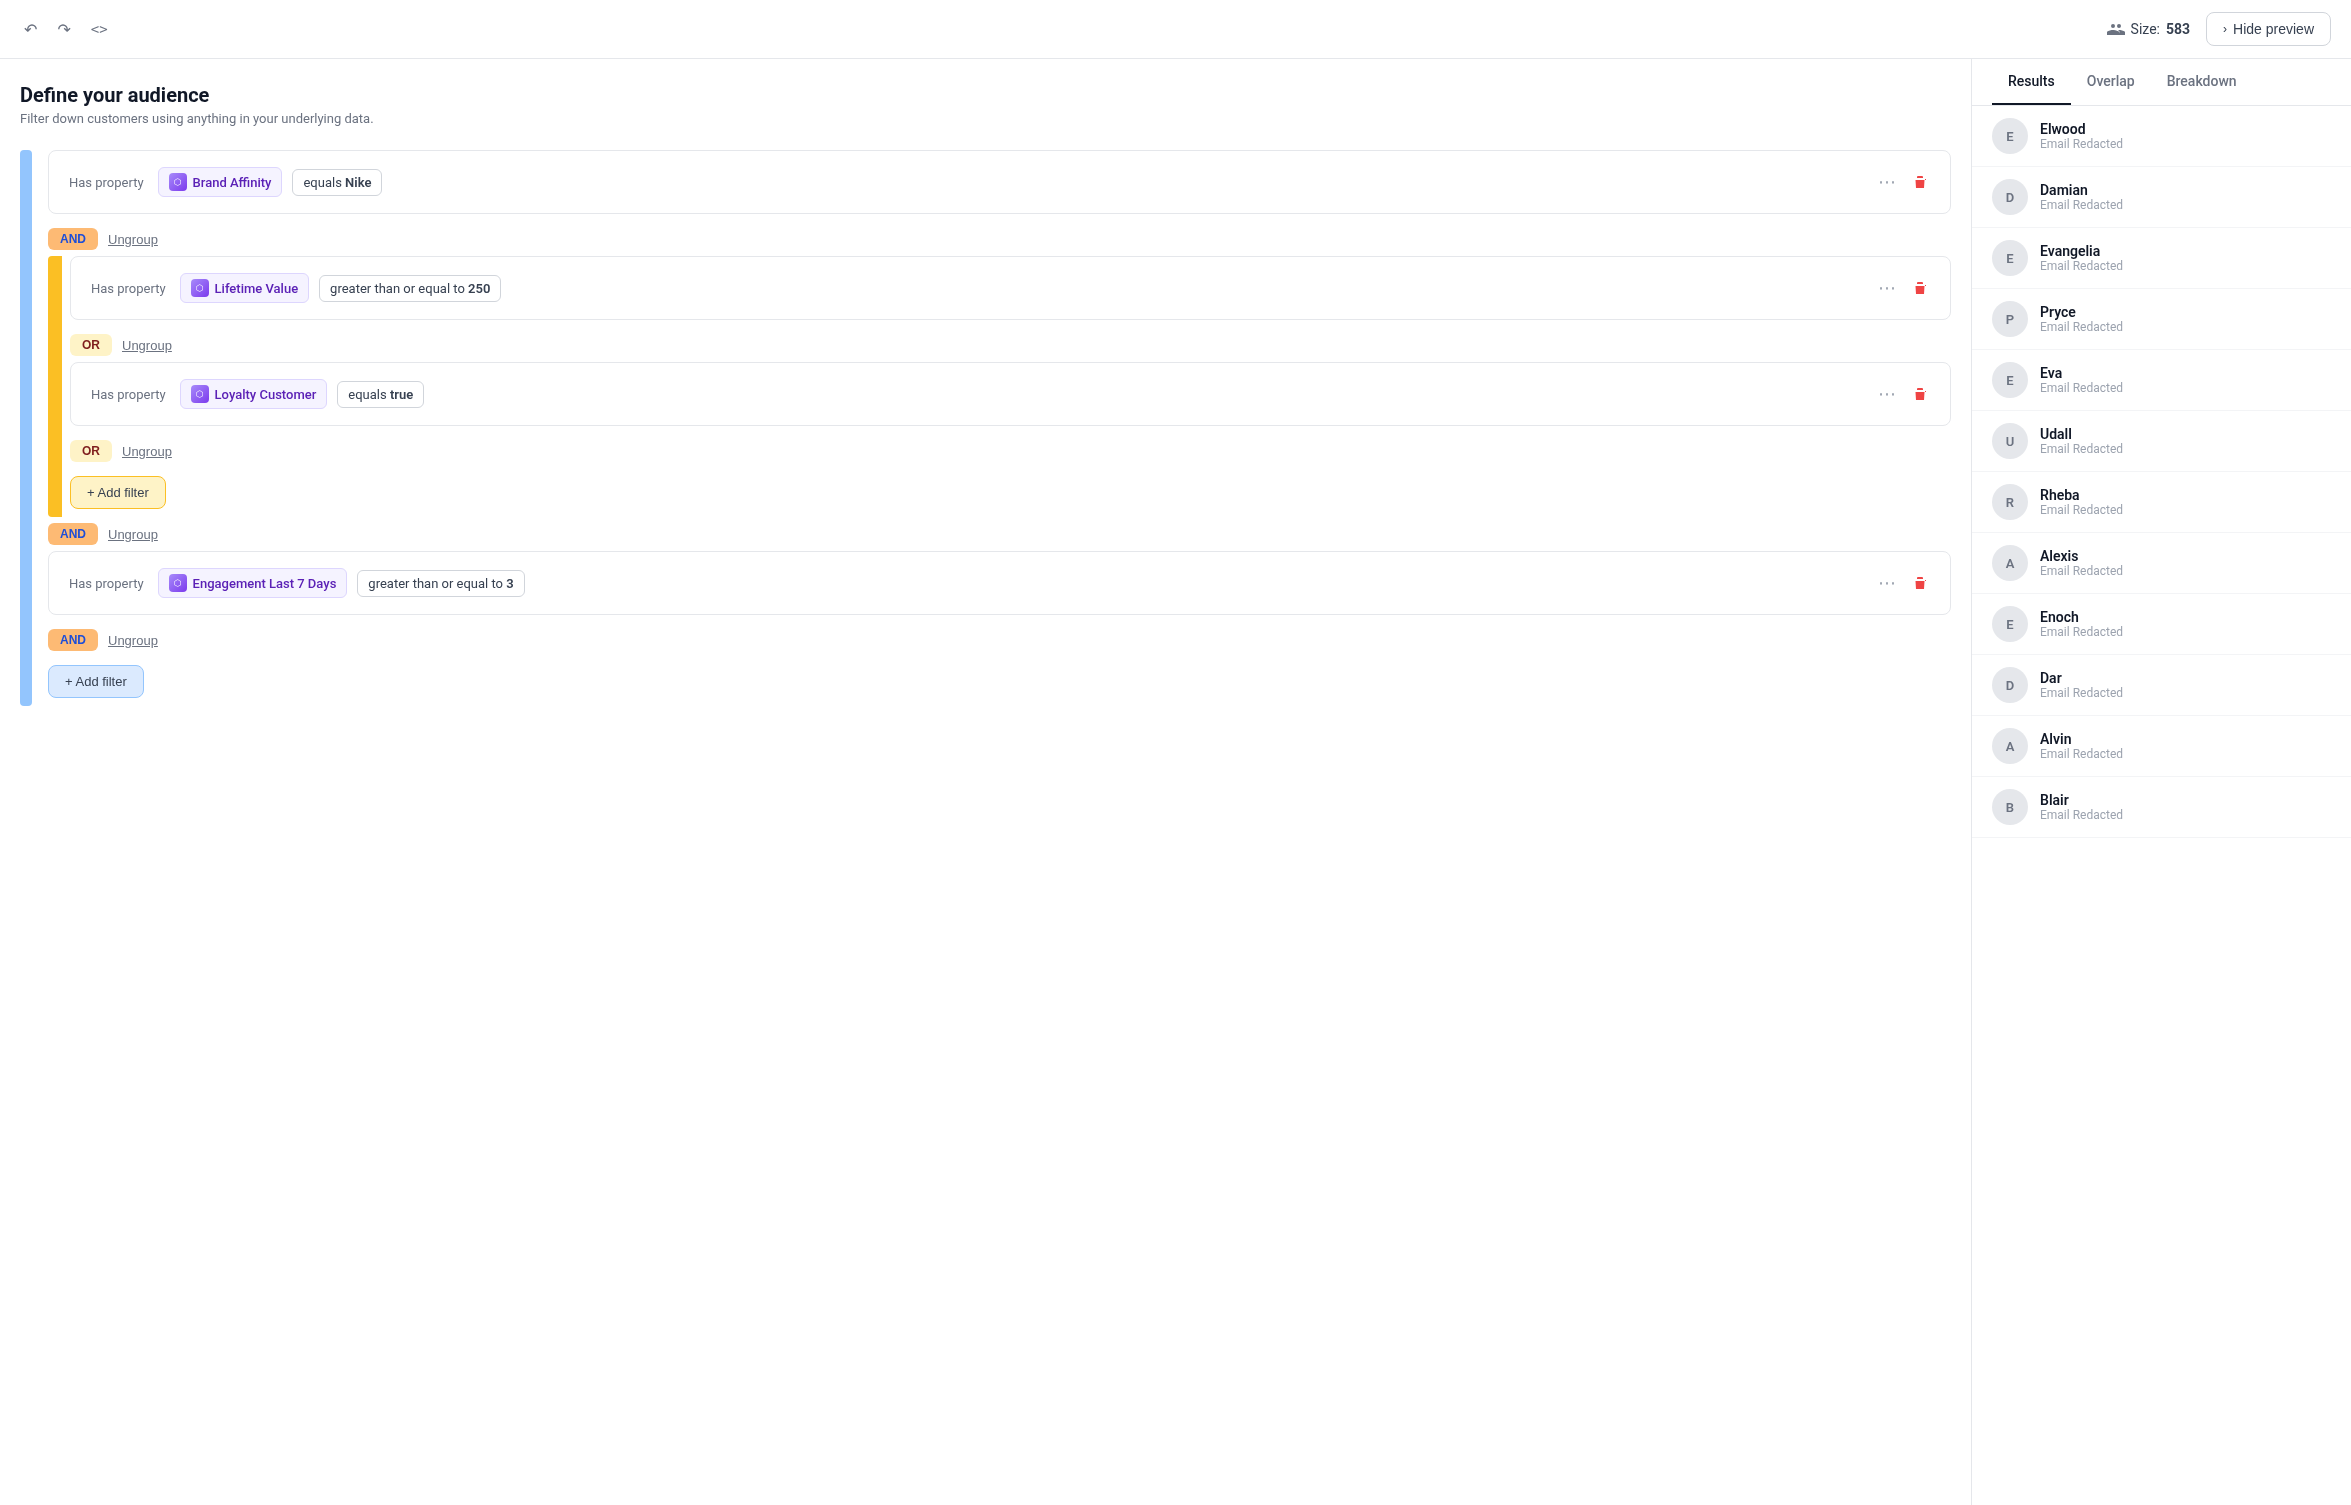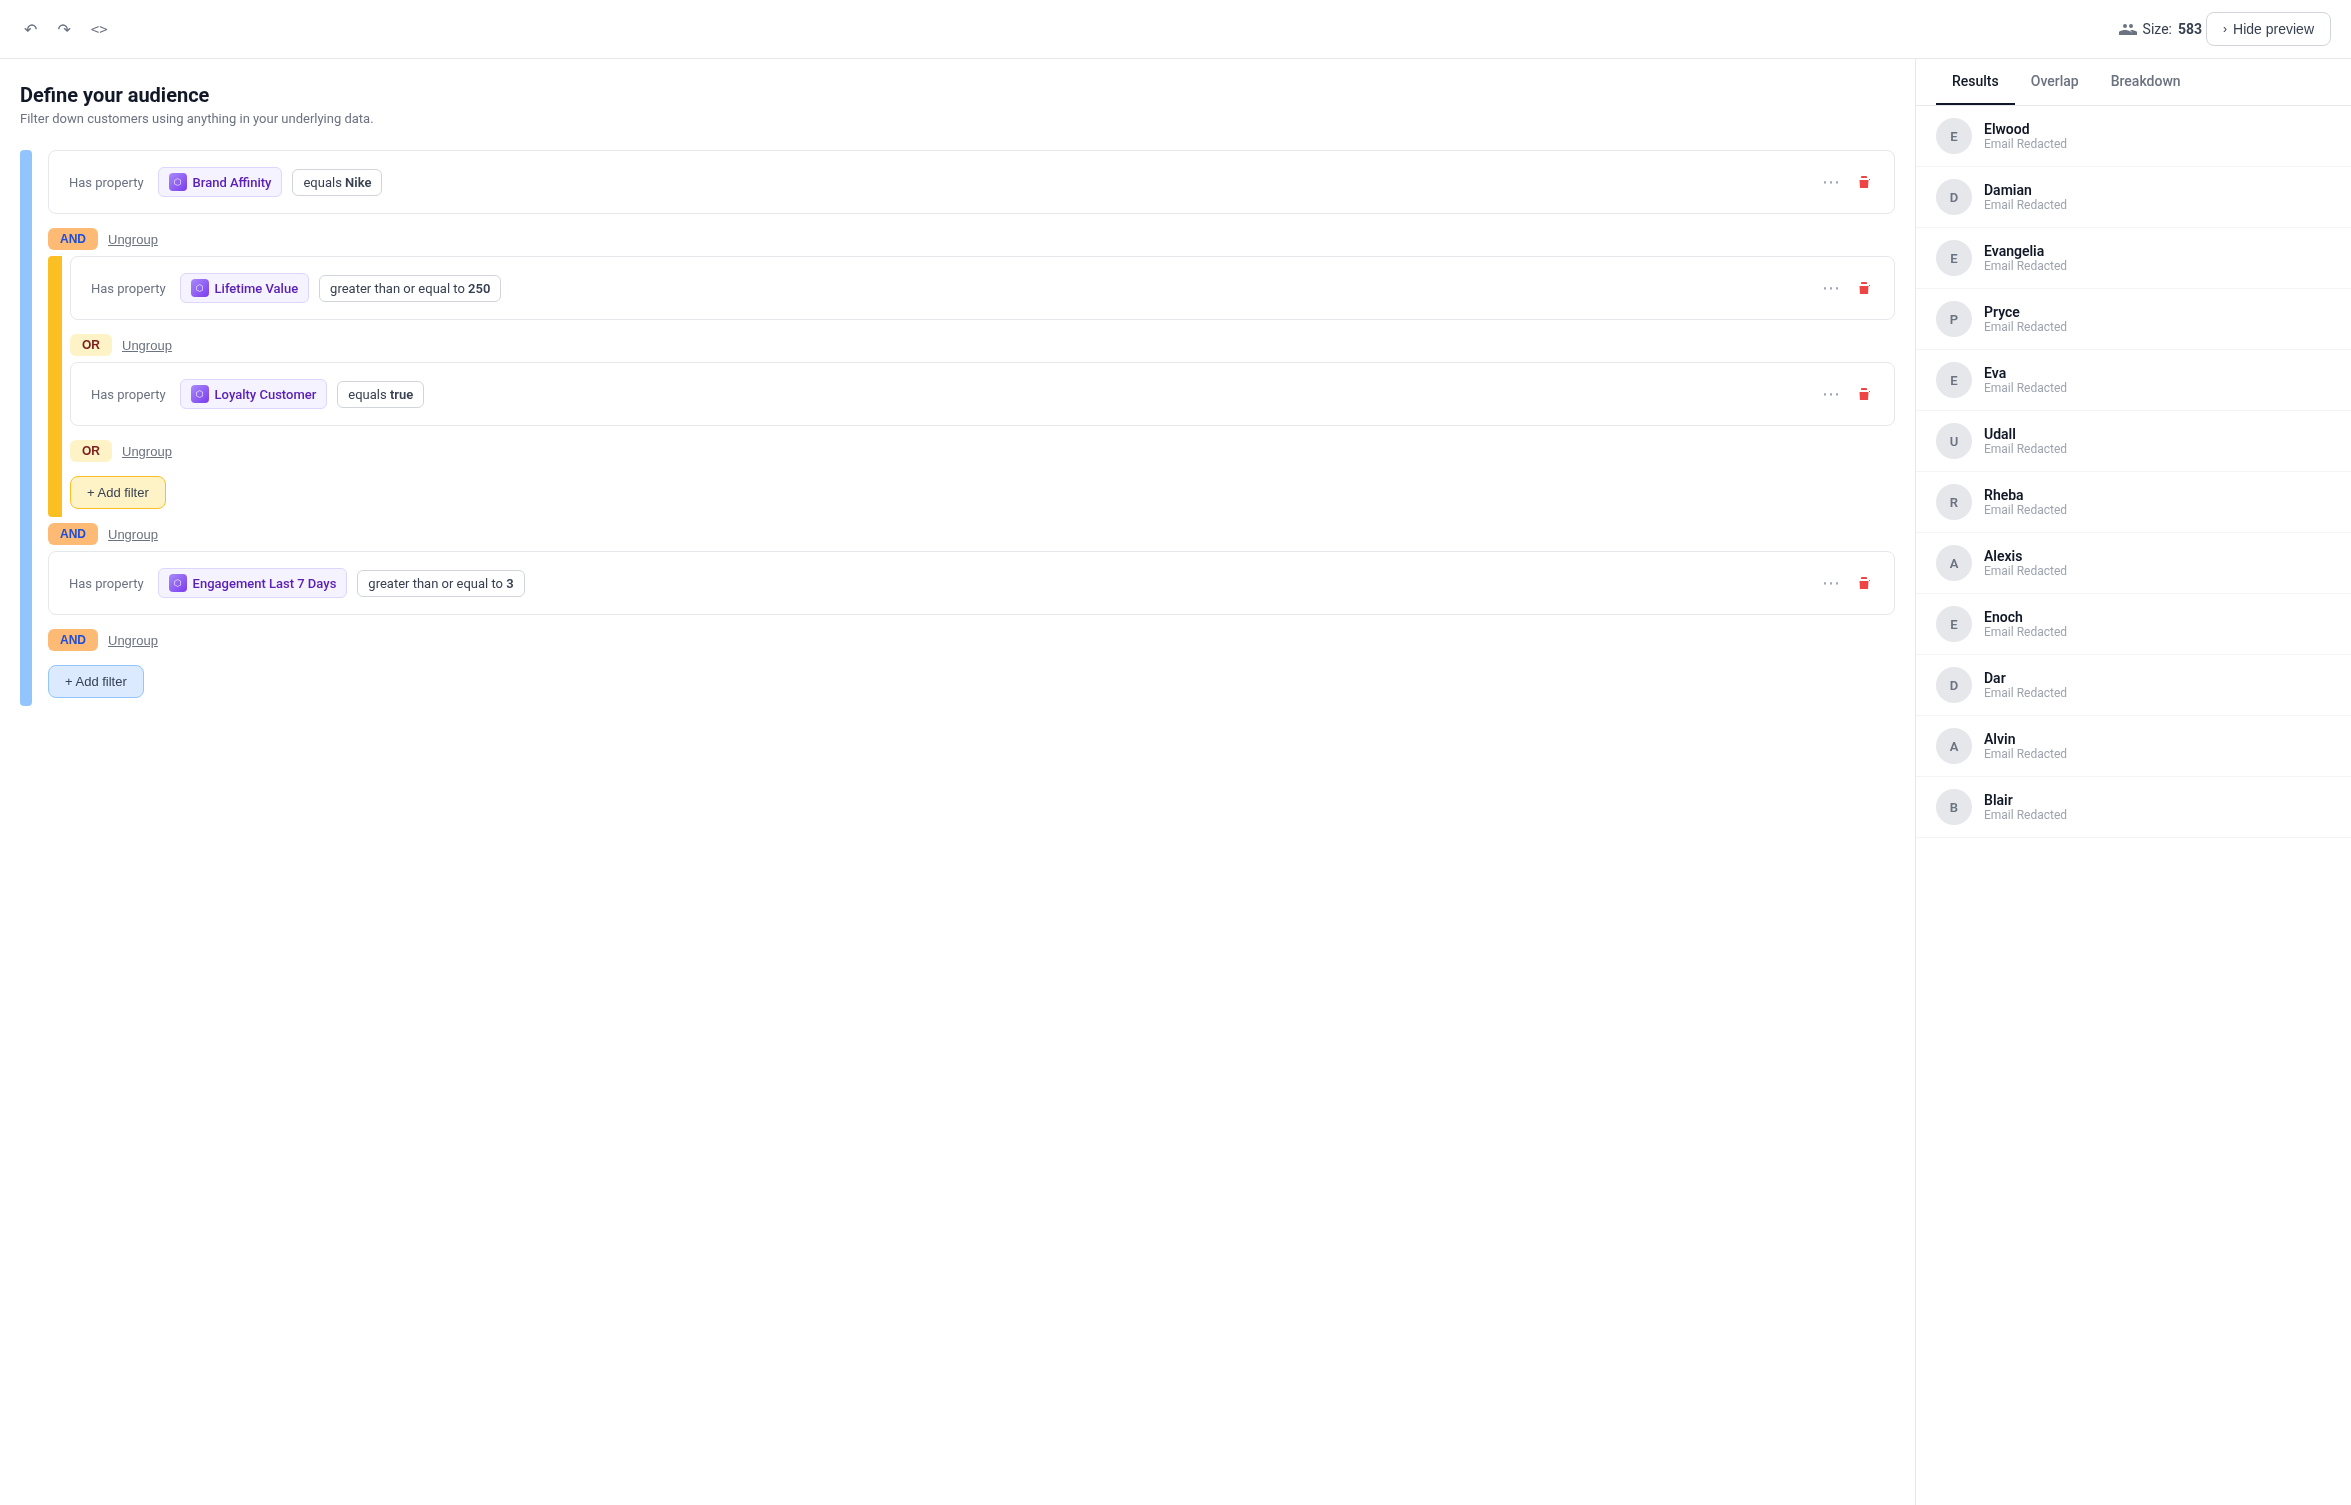--- a/index.html
+++ b/index.html
@@ -4,21 +4,21 @@
   <style>
     * { box-sizing: border-box; margin: 0; padding: 0; }
     body { font-family: -apple-system, BlinkMacSystemFont, 'Segoe UI', Roboto, sans-serif; background: #fff; color: #1a1a1a; font-size: 14px; }
 
     .app-container { display: flex; flex-direction: column; height: 100vh; overflow: hidden; }
 
     
     .top-bar { display: flex; align-items: center; justify-content: space-between; padding: 12px 20px; border-bottom: 1px solid #e5e7eb; }
     .top-bar-left { display: flex; align-items: center; gap: 12px; }
     .icon-btn { background: none; border: none; cursor: pointer; color: #6b7280; padding: 4px; border-radius: 4px; display: flex; align-items: center; justify-content: center; font-size: 16px; }
-    .top-bar-right { display: flex; align-items: center; gap: 4px; }
+    .top-bar-right { display: flex; align-items: center; gap: 16px; }
     .size-indicator { display: flex; align-items: center; gap: 6px; color: #374151; font-size: 14px; }
     .size-count { font-weight: 700; }
     .hide-preview-btn { display: flex; align-items: center; gap: 6px; border: 1.5px solid #d1d5db; background: #fff; border-radius: 8px; padding: 8px 16px; cursor: pointer; font-size: 14px; font-weight: 500; color: #374151; }
 
     
     .main-layout { display: flex; flex: 1; overflow: hidden; }
 
     
     .left-panel { flex: 1; overflow-y: auto; padding: 24px 20px; }
     .page-title { font-size: 20px; font-weight: 700; color: #111827; margin-bottom: 4px; }
@@ -51,21 +51,21 @@
     
     .inner-group-wrapper { display: flex; gap: 0; margin-left: 0; }
     .inner-left-bar { width: 14px; background: #fbbf24; border-radius: 4px 0 0 4px; flex-shrink: 0; }
     .inner-content { flex: 1; padding-left: 0; }
 
     
     .add-filter-btn { display: flex; align-items: center; gap: 6px; background: #fef3c7; border: 1.5px solid #fbbf24; border-radius: 8px; padding: 8px 16px; cursor: pointer; font-size: 13px; font-weight: 500; color: #374151; margin: 8px 0; }
     .add-filter-btn-outer { display: flex; align-items: center; gap: 6px; background: #dbeafe; border: 1.5px solid #93c5fd; border-radius: 8px; padding: 8px 16px; cursor: pointer; font-size: 13px; font-weight: 500; color: #374151; margin: 8px 0; }
 
     
-    .right-panel { width: 436px; border-left: 1px solid #e5e7eb; display: flex; flex-direction: column; overflow: hidden; }
+    .right-panel { width: 380px; border-left: 1px solid #e5e7eb; display: flex; flex-direction: column; overflow: hidden; }
     .panel-tabs { display: flex; border-bottom: 1px solid #e5e7eb; padding: 0 20px; }
     .panel-tab { padding: 14px 16px; font-size: 14px; font-weight: 500; color: #6b7280; cursor: pointer; border-bottom: 2px solid transparent; }
     .panel-tab.active { color: #111827; border-bottom-color: #111827; }
 
     .results-list { flex: 1; overflow-y: auto; padding: 0; }
     .result-item { display: flex; align-items: center; gap: 12px; padding: 12px 20px; border-bottom: 1px solid #f3f4f6; }
     .avatar { width: 36px; height: 36px; border-radius: 50%; background: #e5e7eb; display: flex; align-items: center; justify-content: center; font-size: 13px; font-weight: 600; color: #6b7280; flex-shrink: 0; }
     .result-info { flex: 1; }
     .result-name { font-size: 14px; font-weight: 600; color: #111827; }
     .result-email { font-size: 12px; color: #9ca3af; }

